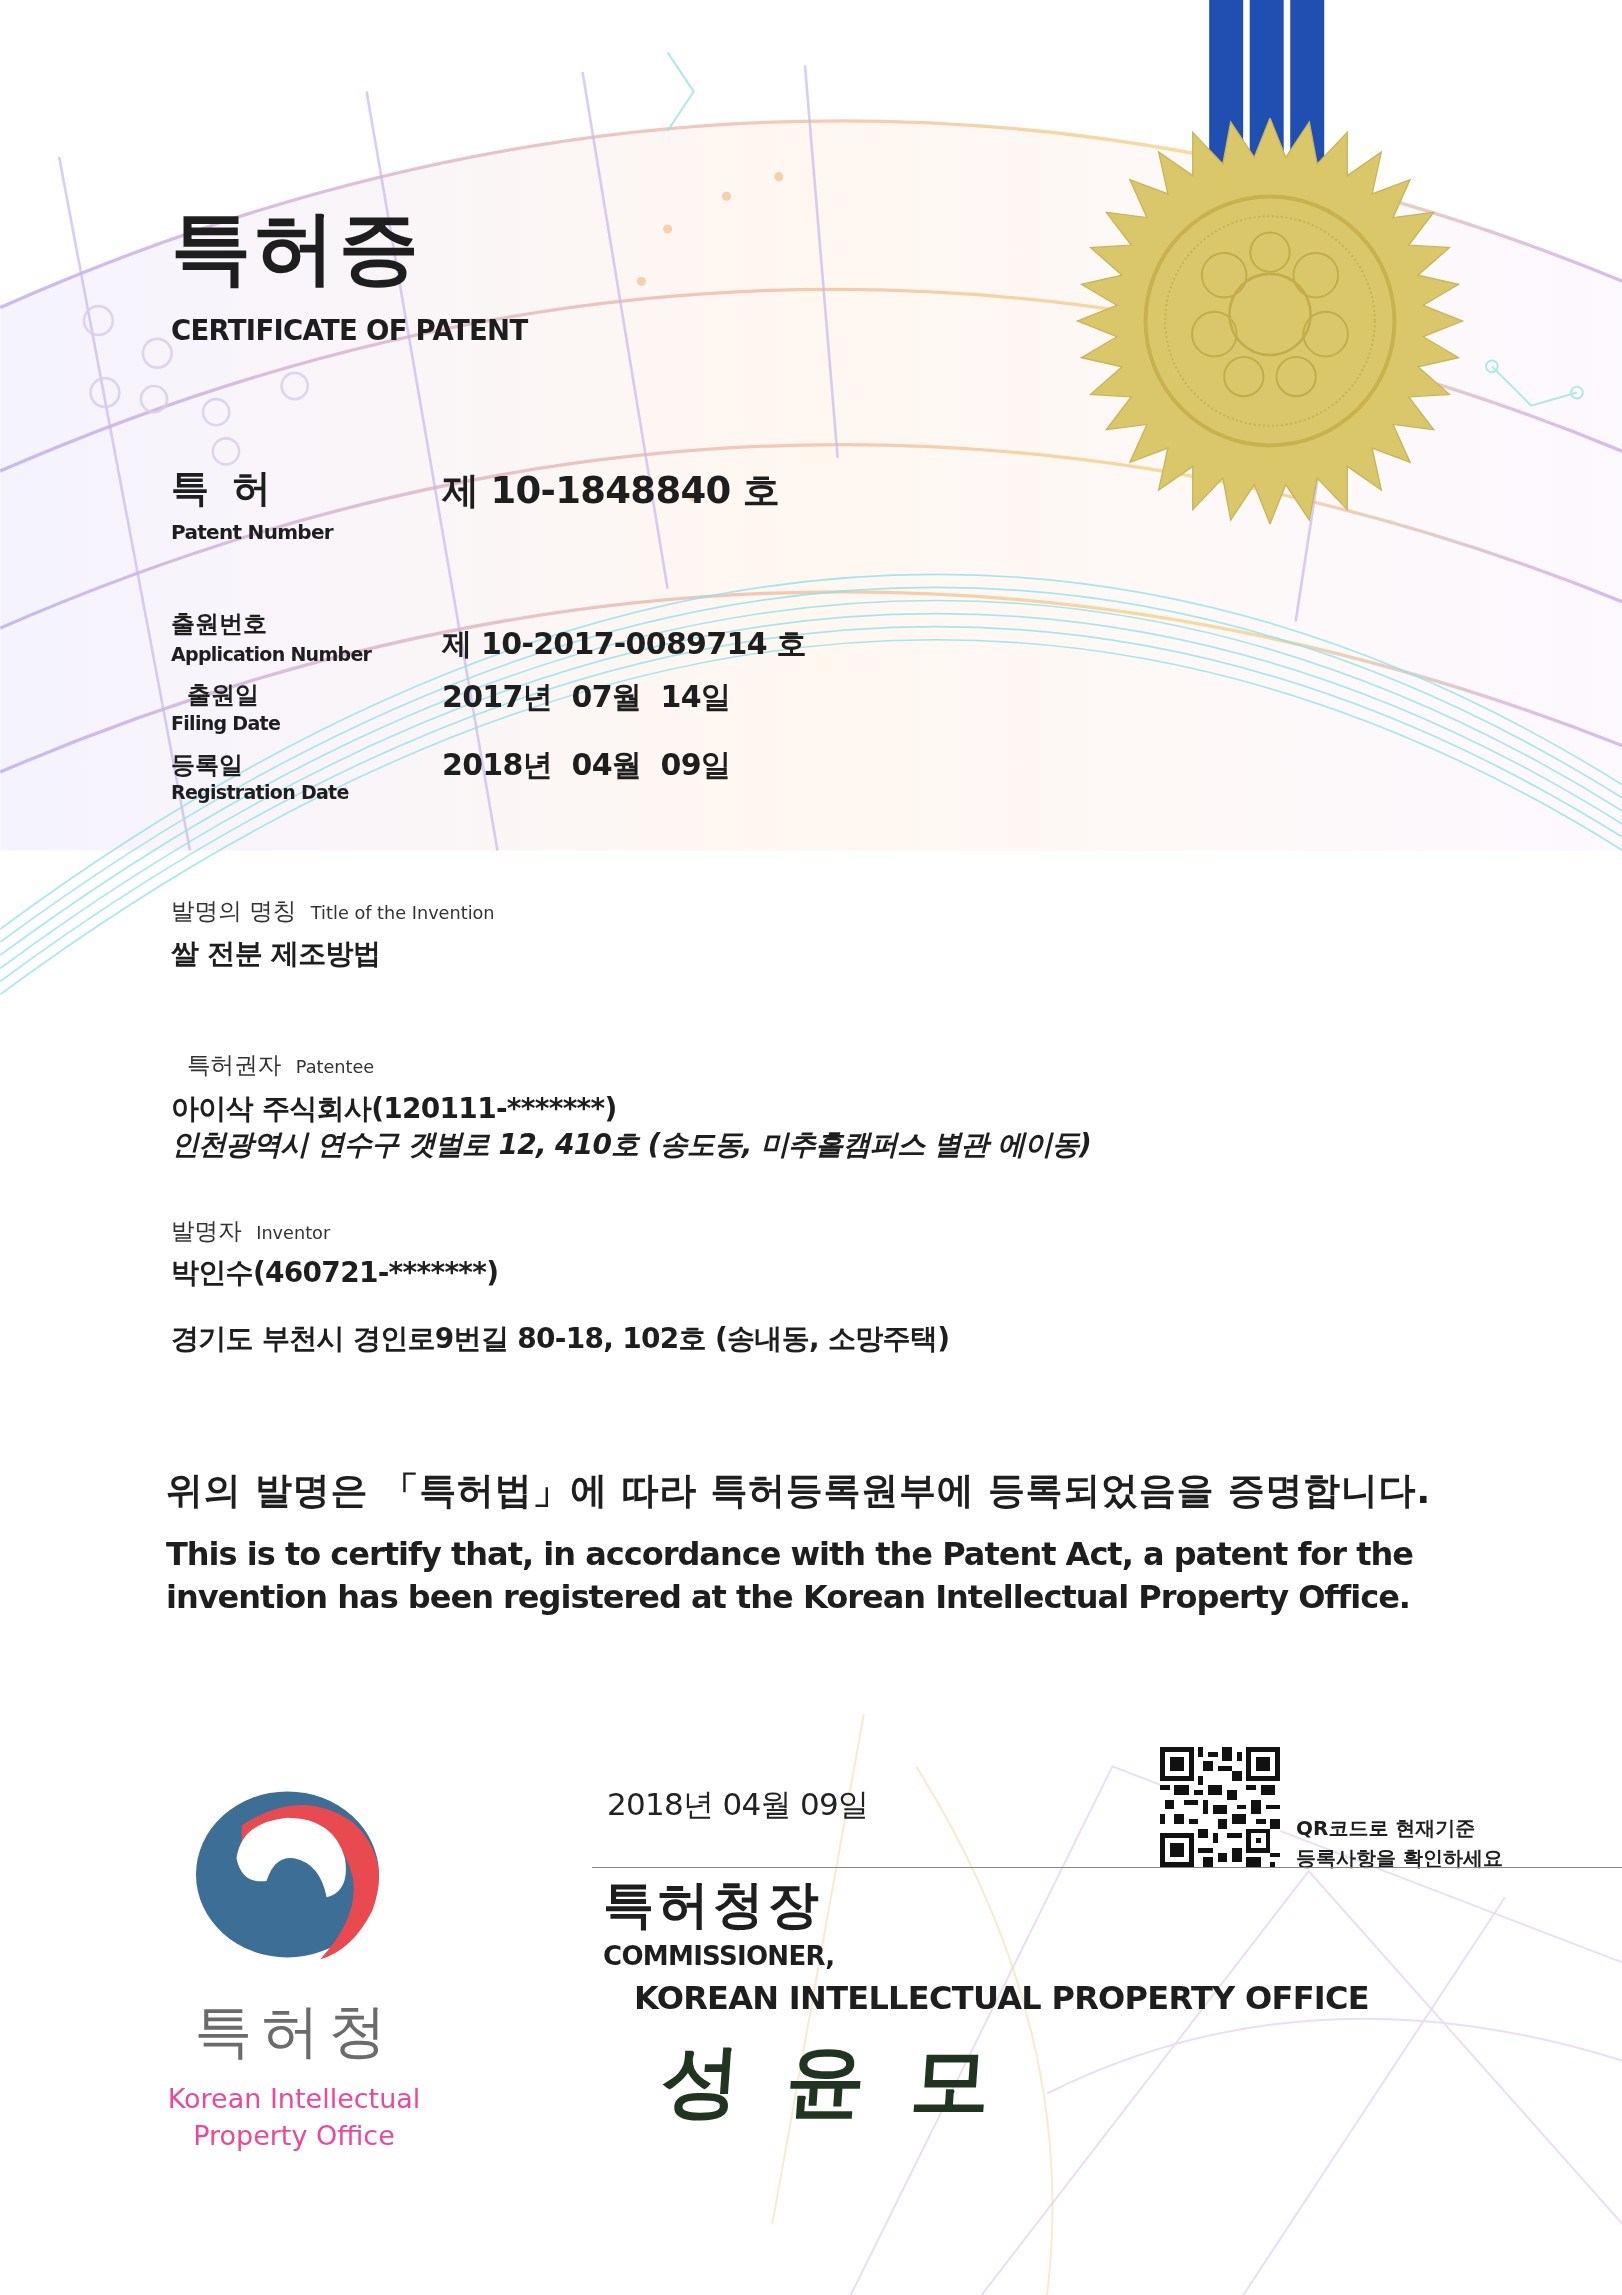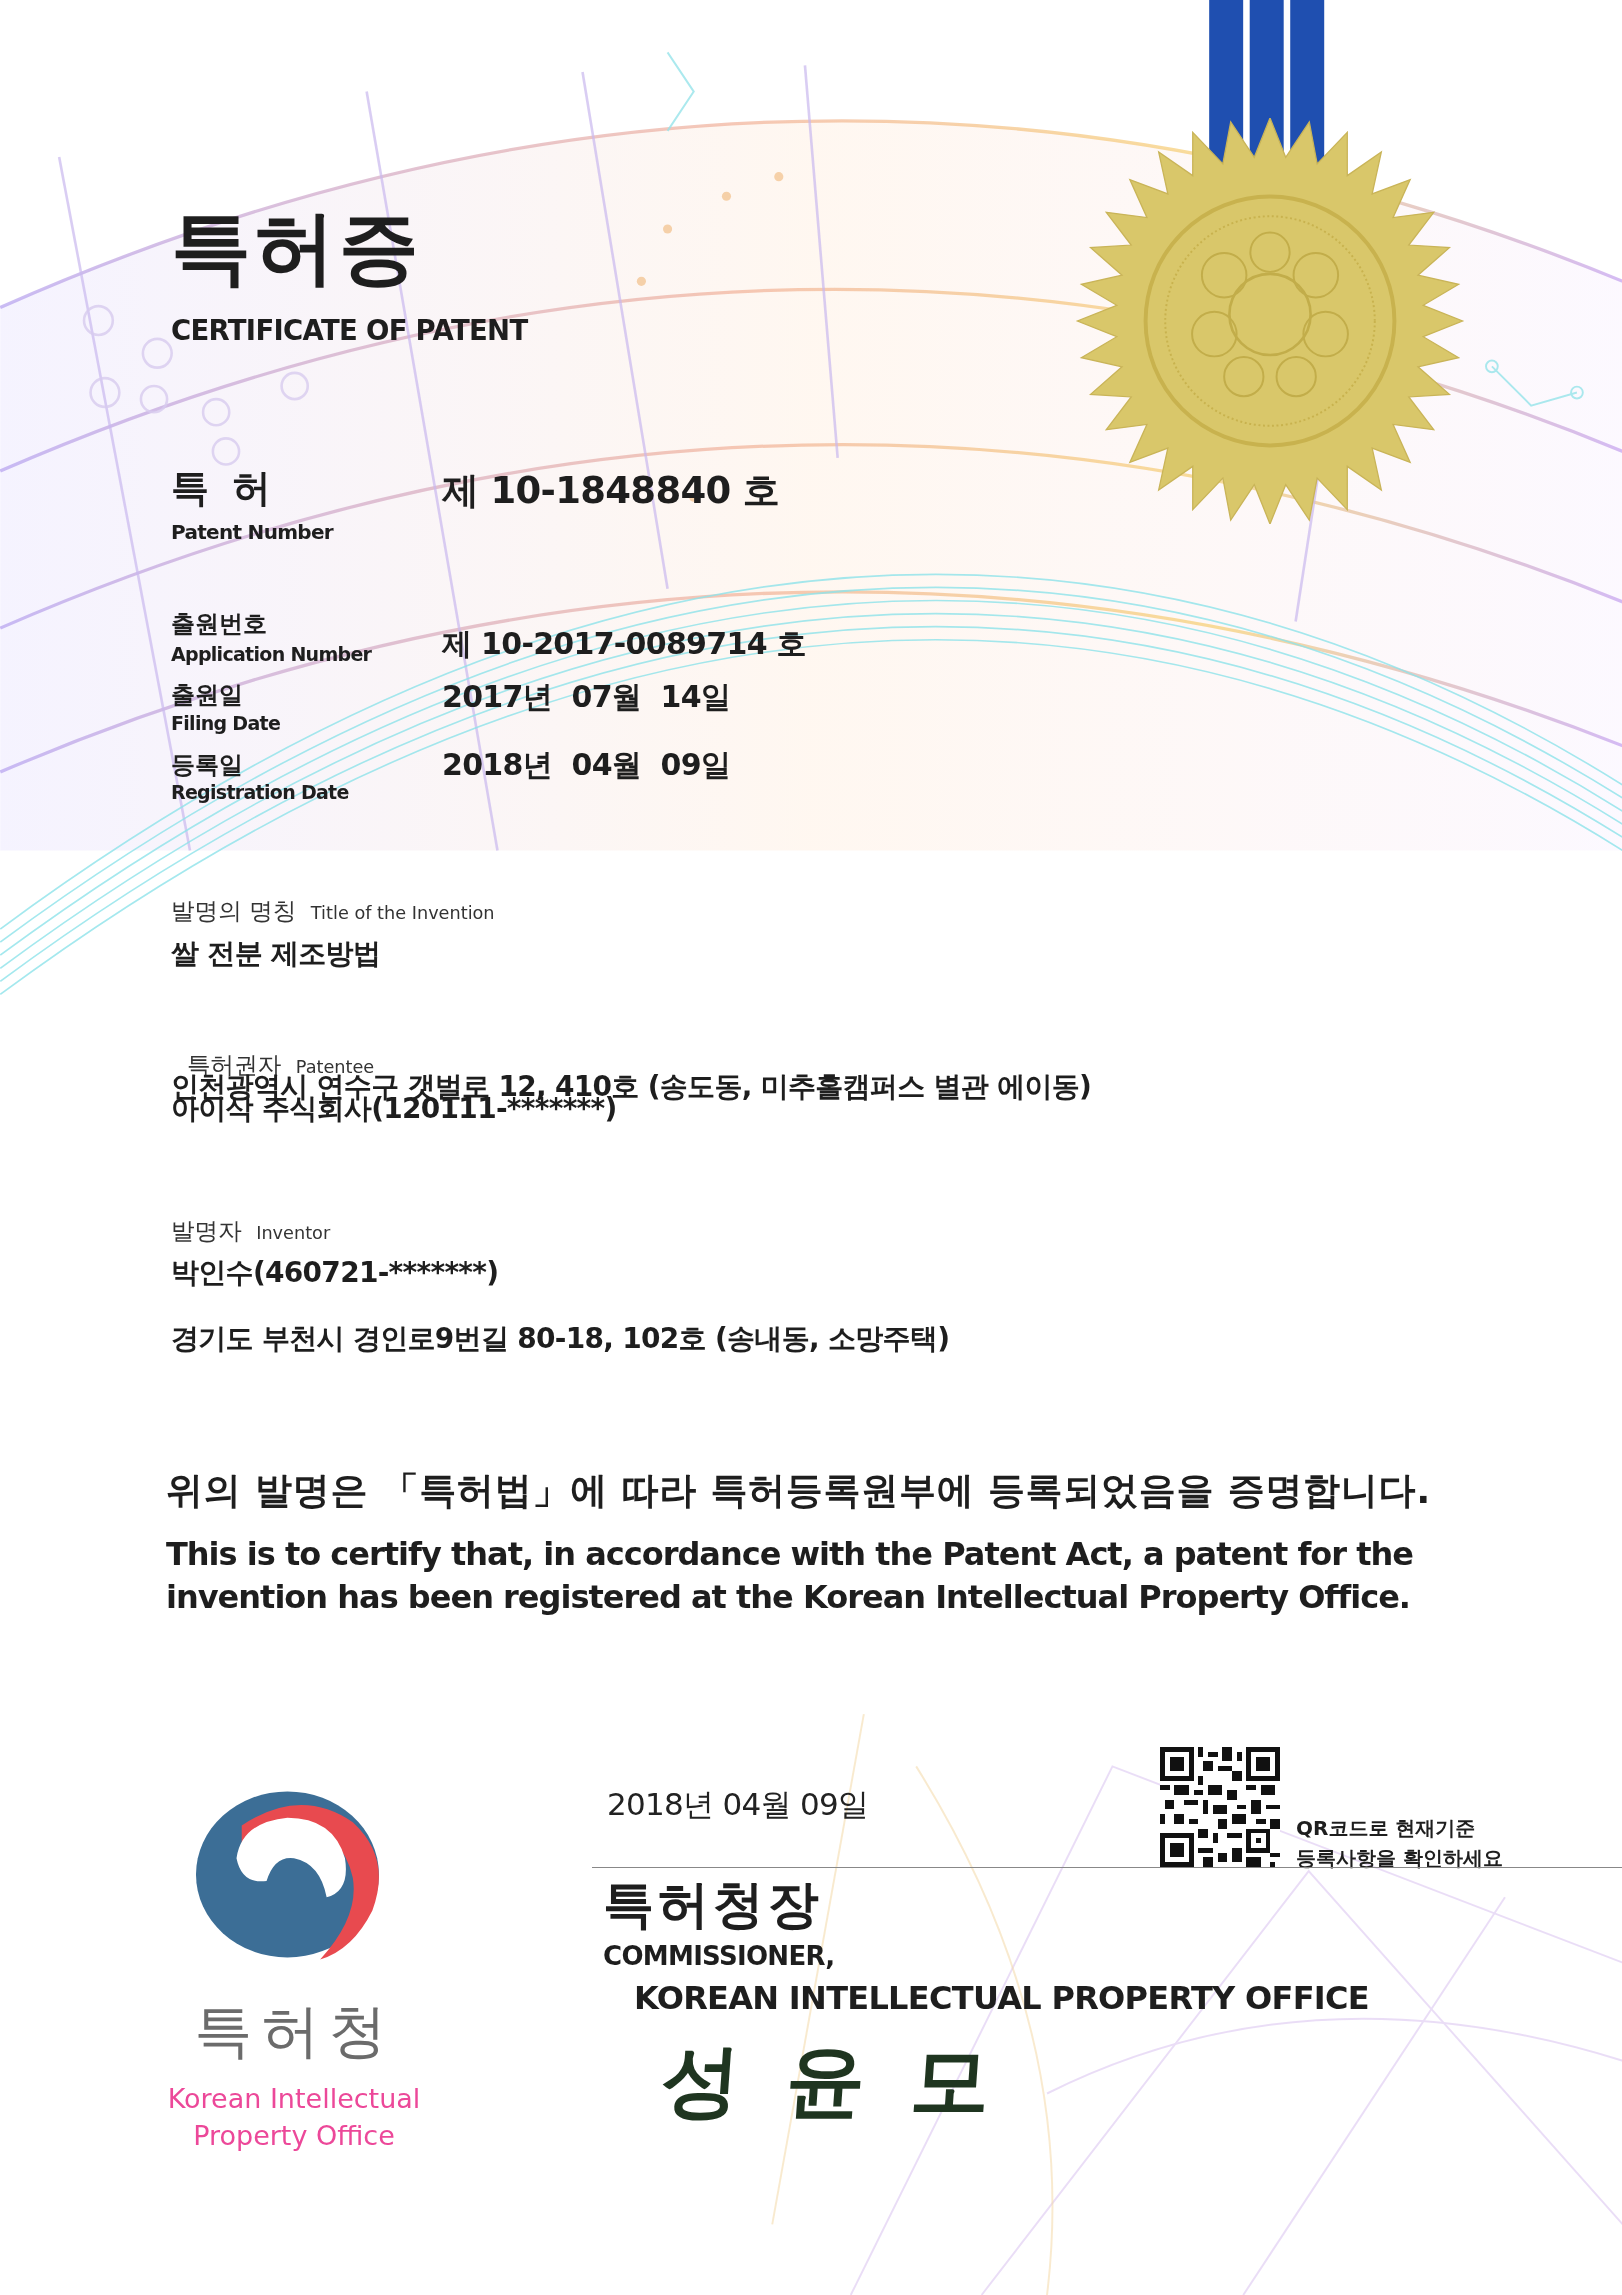--- a/index.html
+++ b/index.html
@@ -131,38 +131,38 @@
 </svg>
 
 <div class="abs lbl-ko-big" style="left:171px;top:469px;">특 허</div>
 <div class="abs lbl-en" style="left:171px;top:520px;">Patent Number</div>
 <div class="abs val-big" style="left:442px;top:472px;">제 10-1848840 호</div>
 
 <div class="abs lbl-ko" style="left:171px;top:612px;">출원번호</div>
 <div class="abs lbl-en" style="left:171px;top:643px;font-size:19px;">Application Number</div>
 <div class="abs val" style="left:442px;top:629px;">제 10-2017-0089714 호</div>
 
-<div class="abs lbl-ko" style="left:171px;top:683px;">출원일</div>
+<div class="abs lbl-ko" style="left:187px;top:683px;">출원일</div>
 <div class="abs lbl-en" style="left:171px;top:712px;font-size:19px;">Filing Date</div>
 <div class="abs val" style="left:442px;top:682px;">2017년  07월  14일</div>
 
 <div class="abs lbl-ko" style="left:171px;top:753px;">등록일</div>
 <div class="abs lbl-en" style="left:171px;top:781px;font-size:19px;">Registration Date</div>
 <div class="abs val" style="left:442px;top:750px;">2018년  04월  09일</div>
 
 <div class="abs sec-lbl" style="left:171px;top:900px;">
   <span>발명의 명칭</span><span class="en">Title of the Invention</span>
 </div>
 <div class="abs body-val" style="left:171px;top:940px;">쌀 전분 제조방법</div>
 
 <div class="abs sec-lbl" style="left:187px;top:1054px;">
   <span>특허권자</span><span class="en">Patentee</span>
 </div>
 <div class="abs body-val" style="left:171px;top:1095px;">아이삭 주식회사(120111-*******)</div>
-<div class="abs body-val" style="left:171px;top:1073px;">인천광역시 연수구 갯벌로 12, 410호 (송도동, 미추홀캠퍼스 별관 에이동)</div>
+<div class="abs body-val" style="left:171px;top:1131px;font-style:italic;">인천광역시 연수구 갯벌로 12, 410호 (송도동, 미추홀캠퍼스 별관 에이동)</div>
 
 <div class="abs sec-lbl" style="left:171px;top:1220px;">
   <span>발명자</span><span class="en">Inventor</span>
 </div>
 <div class="abs body-val" style="left:171px;top:1259px;">박인수(460721-*******)</div>
 <div class="abs body-val" style="left:171px;top:1305px;margin-top:20px;">경기도 부천시 경인로9번길 80-18, 102호 (송내동, 소망주택)</div>
 
 <div class="abs cert-ko">위의 발명은 「특허법」에 따라 특허등록원부에 등록되었음을 증명합니다.</div>
 <div class="abs cert-en">This is to certify that, in accordance with the Patent Act, a patent for the invention has been registered at the Korean Intellectual Property Office.</div>
 

